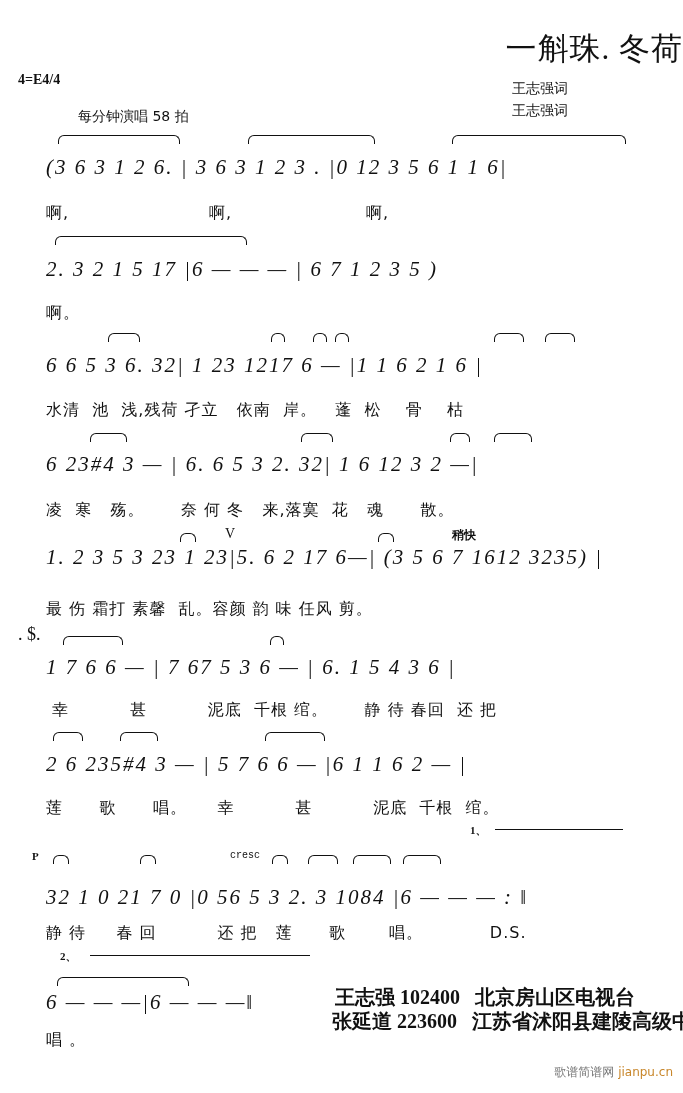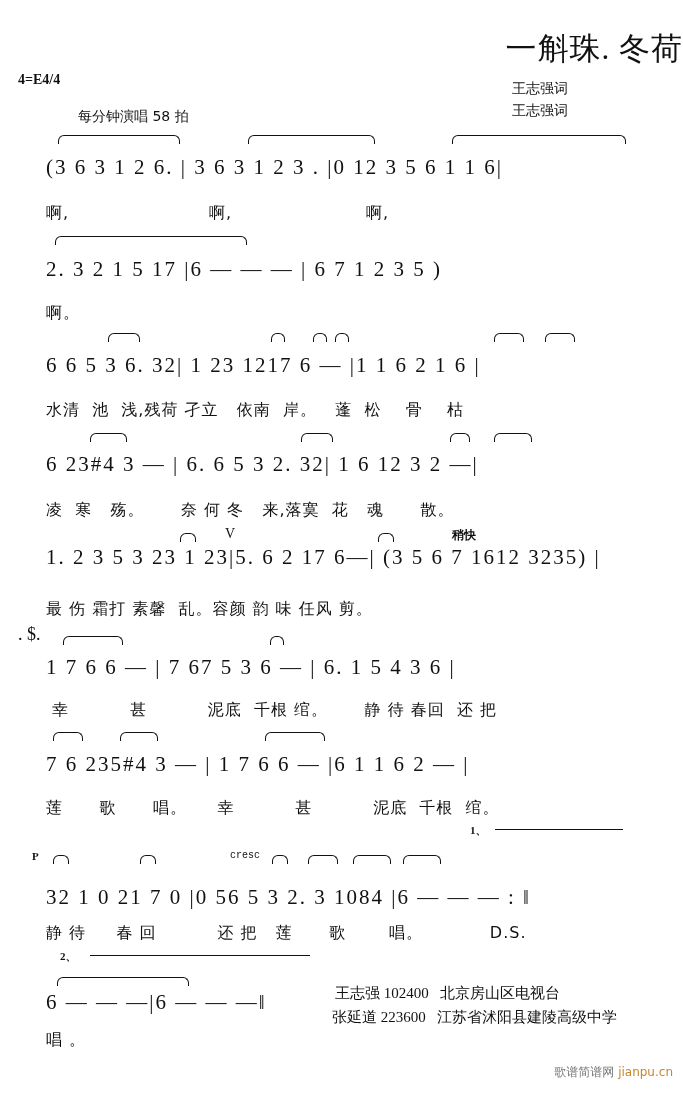--- a/index.html
+++ b/index.html
@@ -3,25 +3,25 @@
 <meta charset="utf-8">
 <style>
   html, body { margin: 0; padding: 0; background: #ffffff; }
   body { width: 683px; height: 1093px; position: relative; overflow: hidden;
          font-family: "Liberation Serif", "DejaVu Serif", serif; color: #111; }
   .abs { position: absolute; white-space: nowrap; }
   .title { left: 0; width: 683px; top: 28px; text-align: right; font-size: 31px; letter-spacing: 1px; }
   .key { left: 18px; top: 72px; font-size: 14px; font-weight: bold; }
   .credit { font-family: Liberation Sans, sans-serif; font-size: 14px; left: 512px; }
   .tempo { font-family: "DejaVu Sans", sans-serif; font-size: 14px; left: 78px; top: 108px; }
-  .notes { position: absolute; left: 46px; font-size: 21px; letter-spacing: 2px; white-space: nowrap; }
+  .notes { position: absolute; left: 46px; font-size: 21px; letter-spacing: 2px; white-space: nowrap; font-style: italic; }
   .lyric { position: absolute; left: 46px; font-family: "DejaVu Sans", sans-serif; font-size: 16px; white-space: pre; letter-spacing: 1px; }
   .slur { position: absolute; height: 8px; border: 1.5px solid #111; border-bottom: none; border-radius: 6px 6px 0 0; }
   .bold { font-weight: bold; }
-  .footer { font-size: 15px; font-weight: normal; }
+  .footer { font-size: 20px; font-weight: bold; }
   .watermark { right: 10px; bottom: 12px; font-family: "DejaVu Sans", sans-serif; font-size: 12px; color: #777; text-align: right; }
   .watermark span { color: #c8862a; }
   .volta { position: absolute; border-top: 1px solid #111; height: 0; }
   .volta-lbl { position: absolute; font-size: 11px; font-weight: bold; }
 </style>
 </head>
 <body>
 
 <div class="abs title">一斛珠. 冬荷</div>
 <div class="abs key">4=E4/4</div>
@@ -64,21 +64,21 @@
 
 <div class="abs" style="left:18px;top:624px;font-size:18px">. $.</div>
 <div class="slur" style="left:63px;top:636px;width:58px"></div>
 <div class="slur" style="left:270px;top:636px;width:12px"></div>
 <div class="notes" style="top:655px">1  7 6  6  — | 7 67 5 3 6  — | 6. 1 5 4  3  6 |</div>
 <div class="lyric" style="top:700px"> 幸          甚          泥底  千根 绾。      静 待 春回  还 把</div>
 
 <div class="slur" style="left:53px;top:732px;width:28px"></div>
 <div class="slur" style="left:120px;top:732px;width:36px"></div>
 <div class="slur" style="left:265px;top:732px;width:58px"></div>
-<div class="notes" style="top:752px">7 6  235#4 3 — | 1  7 6  6  — |6 1  1 6  2  — |</div>
+<div class="notes" style="top:752px">2 6  235#4 3 — | 5  7 6  6  — |6 1  1 6  2  — |</div>
 <div class="lyric" style="top:798px">莲      歌      唱。     幸          甚          泥底  千根  绾。</div>
 
 <div class="volta-lbl" style="left:470px;top:823px">1、</div>
 <div class="volta" style="left:495px;top:829px;width:128px"></div>
 
 <div class="abs bold" style="left:32px;top:850px;font-size:11px">P</div>
 <div class="abs" style="left:230px;top:850px;font-size:10px;font-family:Liberation Mono, monospace">cresc</div>
 <div class="slur" style="left:53px;top:855px;width:14px"></div>
 <div class="slur" style="left:140px;top:855px;width:14px"></div>
 <div class="slur" style="left:272px;top:855px;width:14px"></div>

